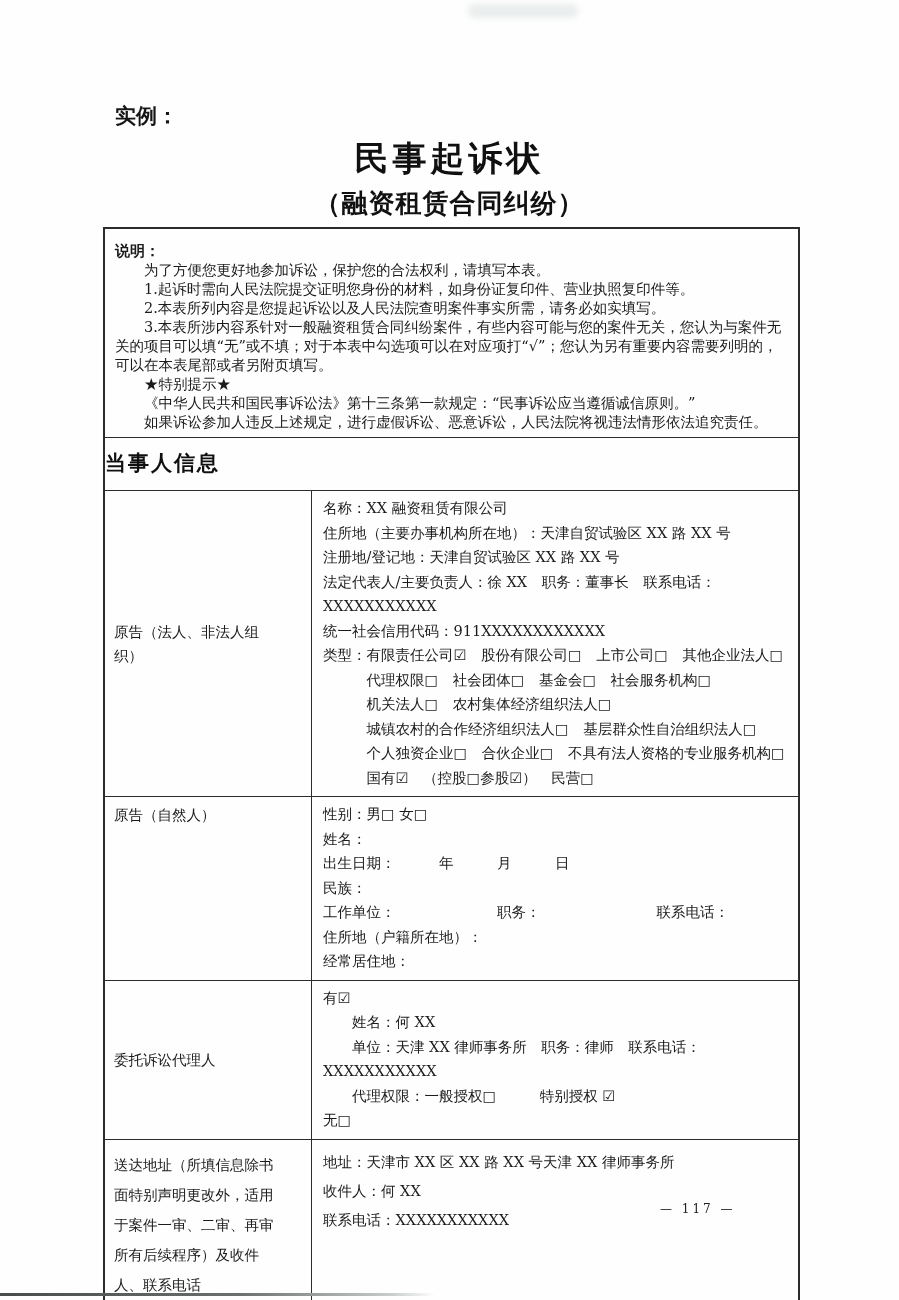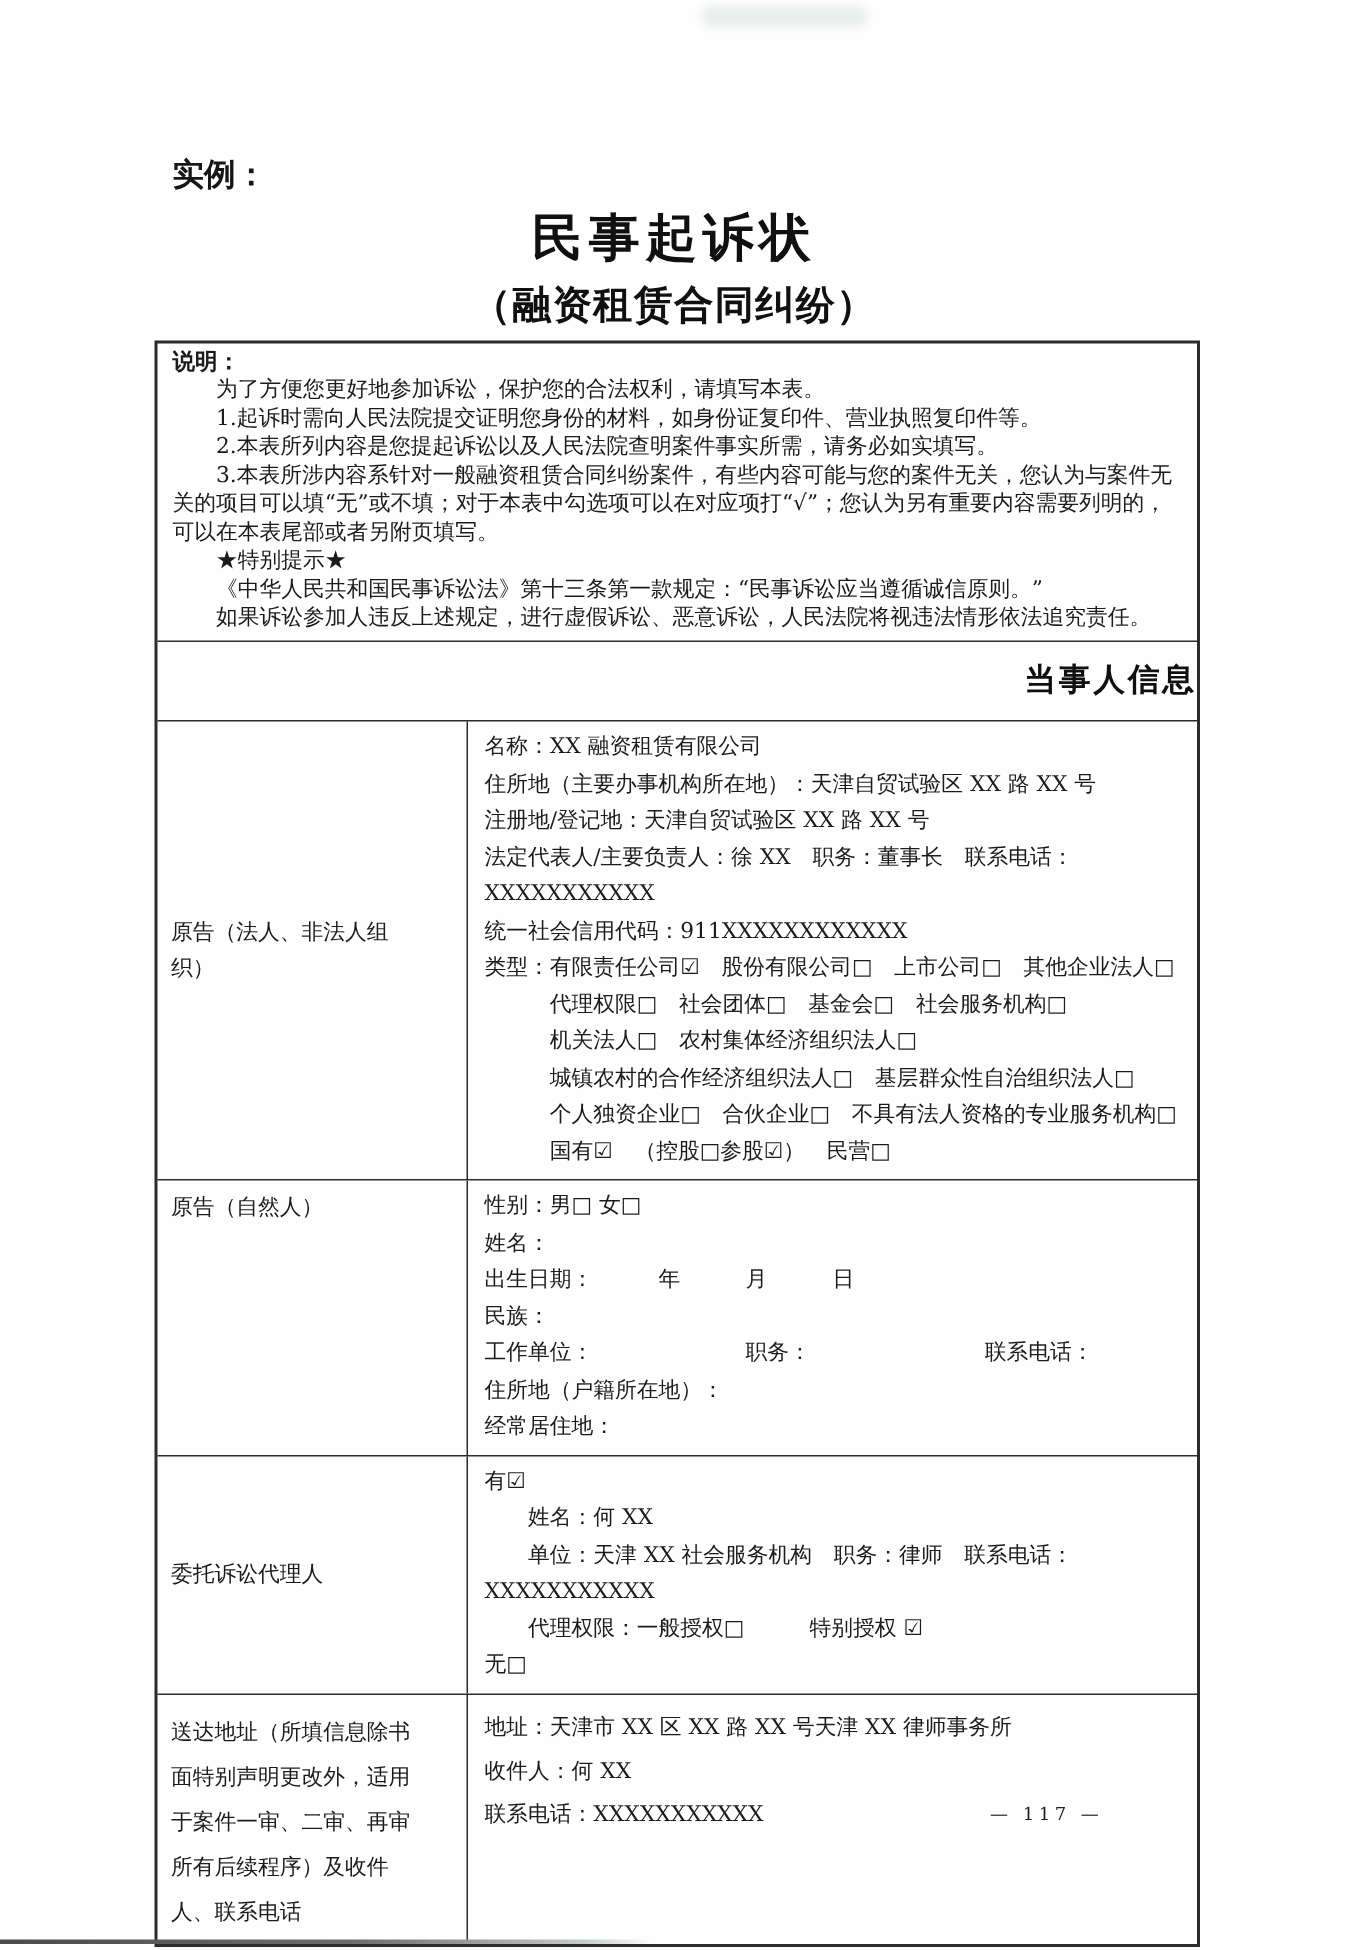--- a/index.html
+++ b/index.html
@@ -64,28 +64,29 @@
   }
   .instructions {
     border-bottom: 1.5px solid #2c2c2c;
     padding: 3px 10px 5px 10px;
     font-size: 14.5px;
     line-height: 19px;
   }
   .ins-heading {
     font-weight: bold;
     font-size: 15px;
+    margin-top: 10px;
   }
   .ins-p {
     text-indent: 2em;
     margin: 0;
   }
   .section-header {
     border-bottom: 1.5px solid #2c2c2c;
-    text-align: right;
+    text-align: left;
     font-size: 21px;
     font-weight: bold;
     font-family: "DejaVu Sans", "Liberation Sans", sans-serif;
     padding: 11px 0 13px 0;
     letter-spacing: 2px;
     color: #101010;
   }
   .form-row {
     display: flex;
     border-bottom: 1.5px solid #2c2c2c;
@@ -209,21 +210,21 @@
           <div class="cell-line">住所地（户籍所在地）：</div>
           <div class="cell-line">经常居住地：</div>
         </div>
     </div>
 
     <div class="form-row">
       <div class="row-label v-center">委托诉讼代理人</div>
       <div class="row-content">
           <div class="cell-line">有☑</div>
           <div class="cell-line">　　姓名：何 XX</div>
-          <div class="cell-line">　　单位：天津 XX 社会服务机构　职务：律师　联系电话：XXXXXXXXXXX</div>
+          <div class="cell-line">　　单位：天津 XX 律师事务所　职务：律师　联系电话：XXXXXXXXXXX</div>
           <div class="cell-line">　　代理权限：一般授权□　　　特别授权 ☑</div>
           <div class="cell-line">无□</div>
         </div>
     </div>
 
     <div class="form-row">
       <div class="row-label wide-leading">送达地址（所填信息除书面特别声明更改外，适用于案件一审、二审、再审所有后续程序）及收件人、联系电话</div>
       <div class="row-content loose">
           <div class="cell-line">地址：天津市 XX 区 XX 路 XX 号天津 XX 律师事务所</div>
           <div class="cell-line">收件人：何 XX</div>

